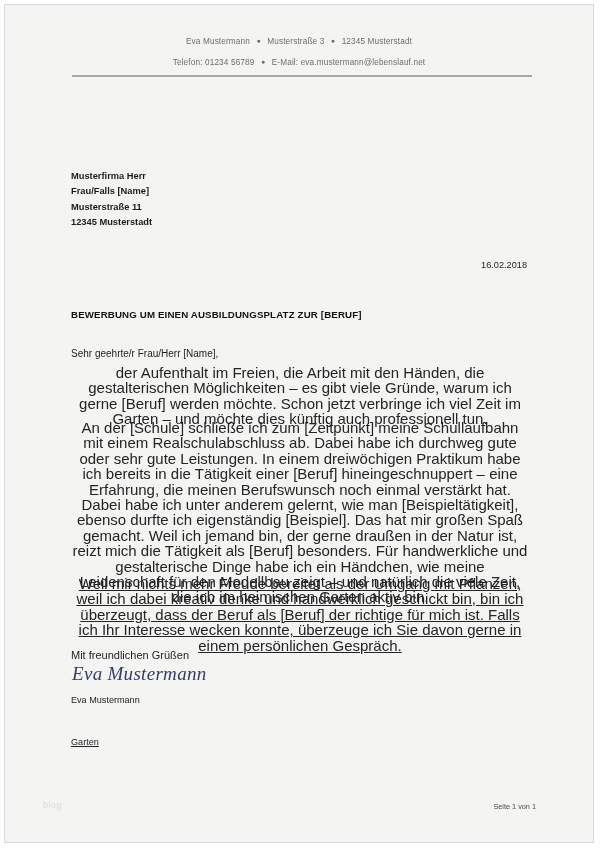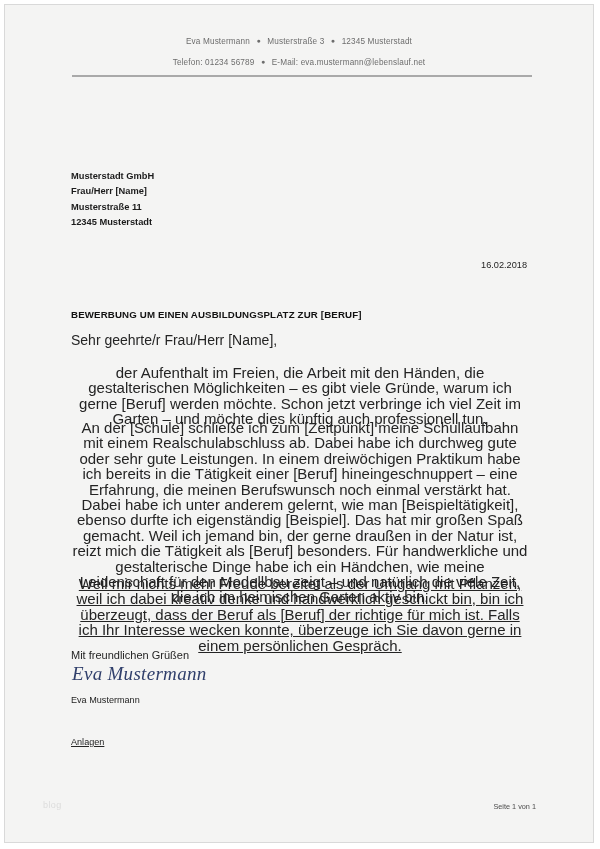--- a/index.html
+++ b/index.html
@@ -89,23 +89,23 @@
     left: 0;
     font-size: 9.7px;
     font-weight: bold;
     letter-spacing: 0.15px;
     color: #121212;
     margin-top: 8px;
   }
 
   .salutation {
     position: absolute;
-    top: 327px;
-    left: 0;
-    font-size: 14px;
+    top: 343px;
+    left: 0;
+    font-size: 10px;
     color: #242424;
   }
 
   .para {
     position: absolute;
     left: 0;
     width: 458px;
     font-size: 15px;
     line-height: 15.4px;
     color: #242424;
@@ -183,38 +183,38 @@
       <span class="sep">●</span>
       <span>E-Mail: eva.mustermann@lebenslauf.net</span>
     </div>
   </div>
 
   <div class="rule"></div>
 
   <div class="content">
 
     <div class="recipient">
-      <div>Musterstadt GmbH</div>
-      <div>Frau/Herr [Name]</div>
+      <div>Musterfirma Herr</div>
+      <div>Frau/Falls [Name]</div>
       <div>Musterstraße 11</div>
       <div>12345 Musterstadt</div>
     </div>
 
     <div class="date">16.02.2018</div>
 
     <div class="subject">BEWERBUNG UM EINEN AUSBILDUNGSPLATZ ZUR [BERUF]</div>
 
     <div class="salutation">Sehr geehrte/r Frau/Herr [Name],</div>
 
     <div class="para para-1">der Aufenthalt im Freien, die Arbeit mit den Händen, die gestalterischen Möglichkeiten – es gibt viele Gründe, warum ich gerne [Beruf] werden möchte. Schon jetzt verbringe ich viel Zeit im Garten – und möchte dies künftig auch professionell tun.</div>
     <div class="para para-2">An der [Schule] schließe ich zum [Zeitpunkt] meine Schullaufbahn mit einem Realschulabschluss ab. Dabei habe ich durchweg gute oder sehr gute Leistungen. In einem dreiwöchigen Praktikum habe ich bereits in die Tätigkeit einer [Beruf] hineingeschnuppert – eine Erfahrung, die meinen Berufswunsch noch einmal verstärkt hat. Dabei habe ich unter anderem gelernt, wie man [Beispieltätigkeit], ebenso durfte ich eigenständig [Beispiel]. Das hat mir großen Spaß gemacht. Weil ich jemand bin, der gerne draußen in der Natur ist, reizt mich die Tätigkeit als [Beruf] besonders. Für handwerkliche und gestalterische Dinge habe ich ein Händchen, wie meine Leidenschaft für den Modellbau zeigt – und natürlich die viele Zeit, die ich im heimischen Garten aktiv bin.</div>
     <div class="para para-3">Weil mir nichts mehr Freude bereitet als der Umgang mit Pflanzen, weil ich dabei kreativ denke und handwerklich geschickt bin, bin ich überzeugt, dass der Beruf als [Beruf] der richtige für mich ist. Falls ich Ihr Interesse wecken konnte, überzeuge ich Sie davon gerne in einem persönlichen Gespräch.</div>
 
     <div class="closing">Mit freundlichen Grüßen</div>
     <div class="signature">Eva Mustermann</div>
     <div class="sender-name">Eva Mustermann</div>
-    <div class="attachments">Anlagen</div>
+    <div class="attachments">Garten</div>
   </div>
 
   <div class="footer-brand">blog</div>
   <div class="footer-page">Seite 1 von 1</div>
 
 </div>
 
 </body></html>

